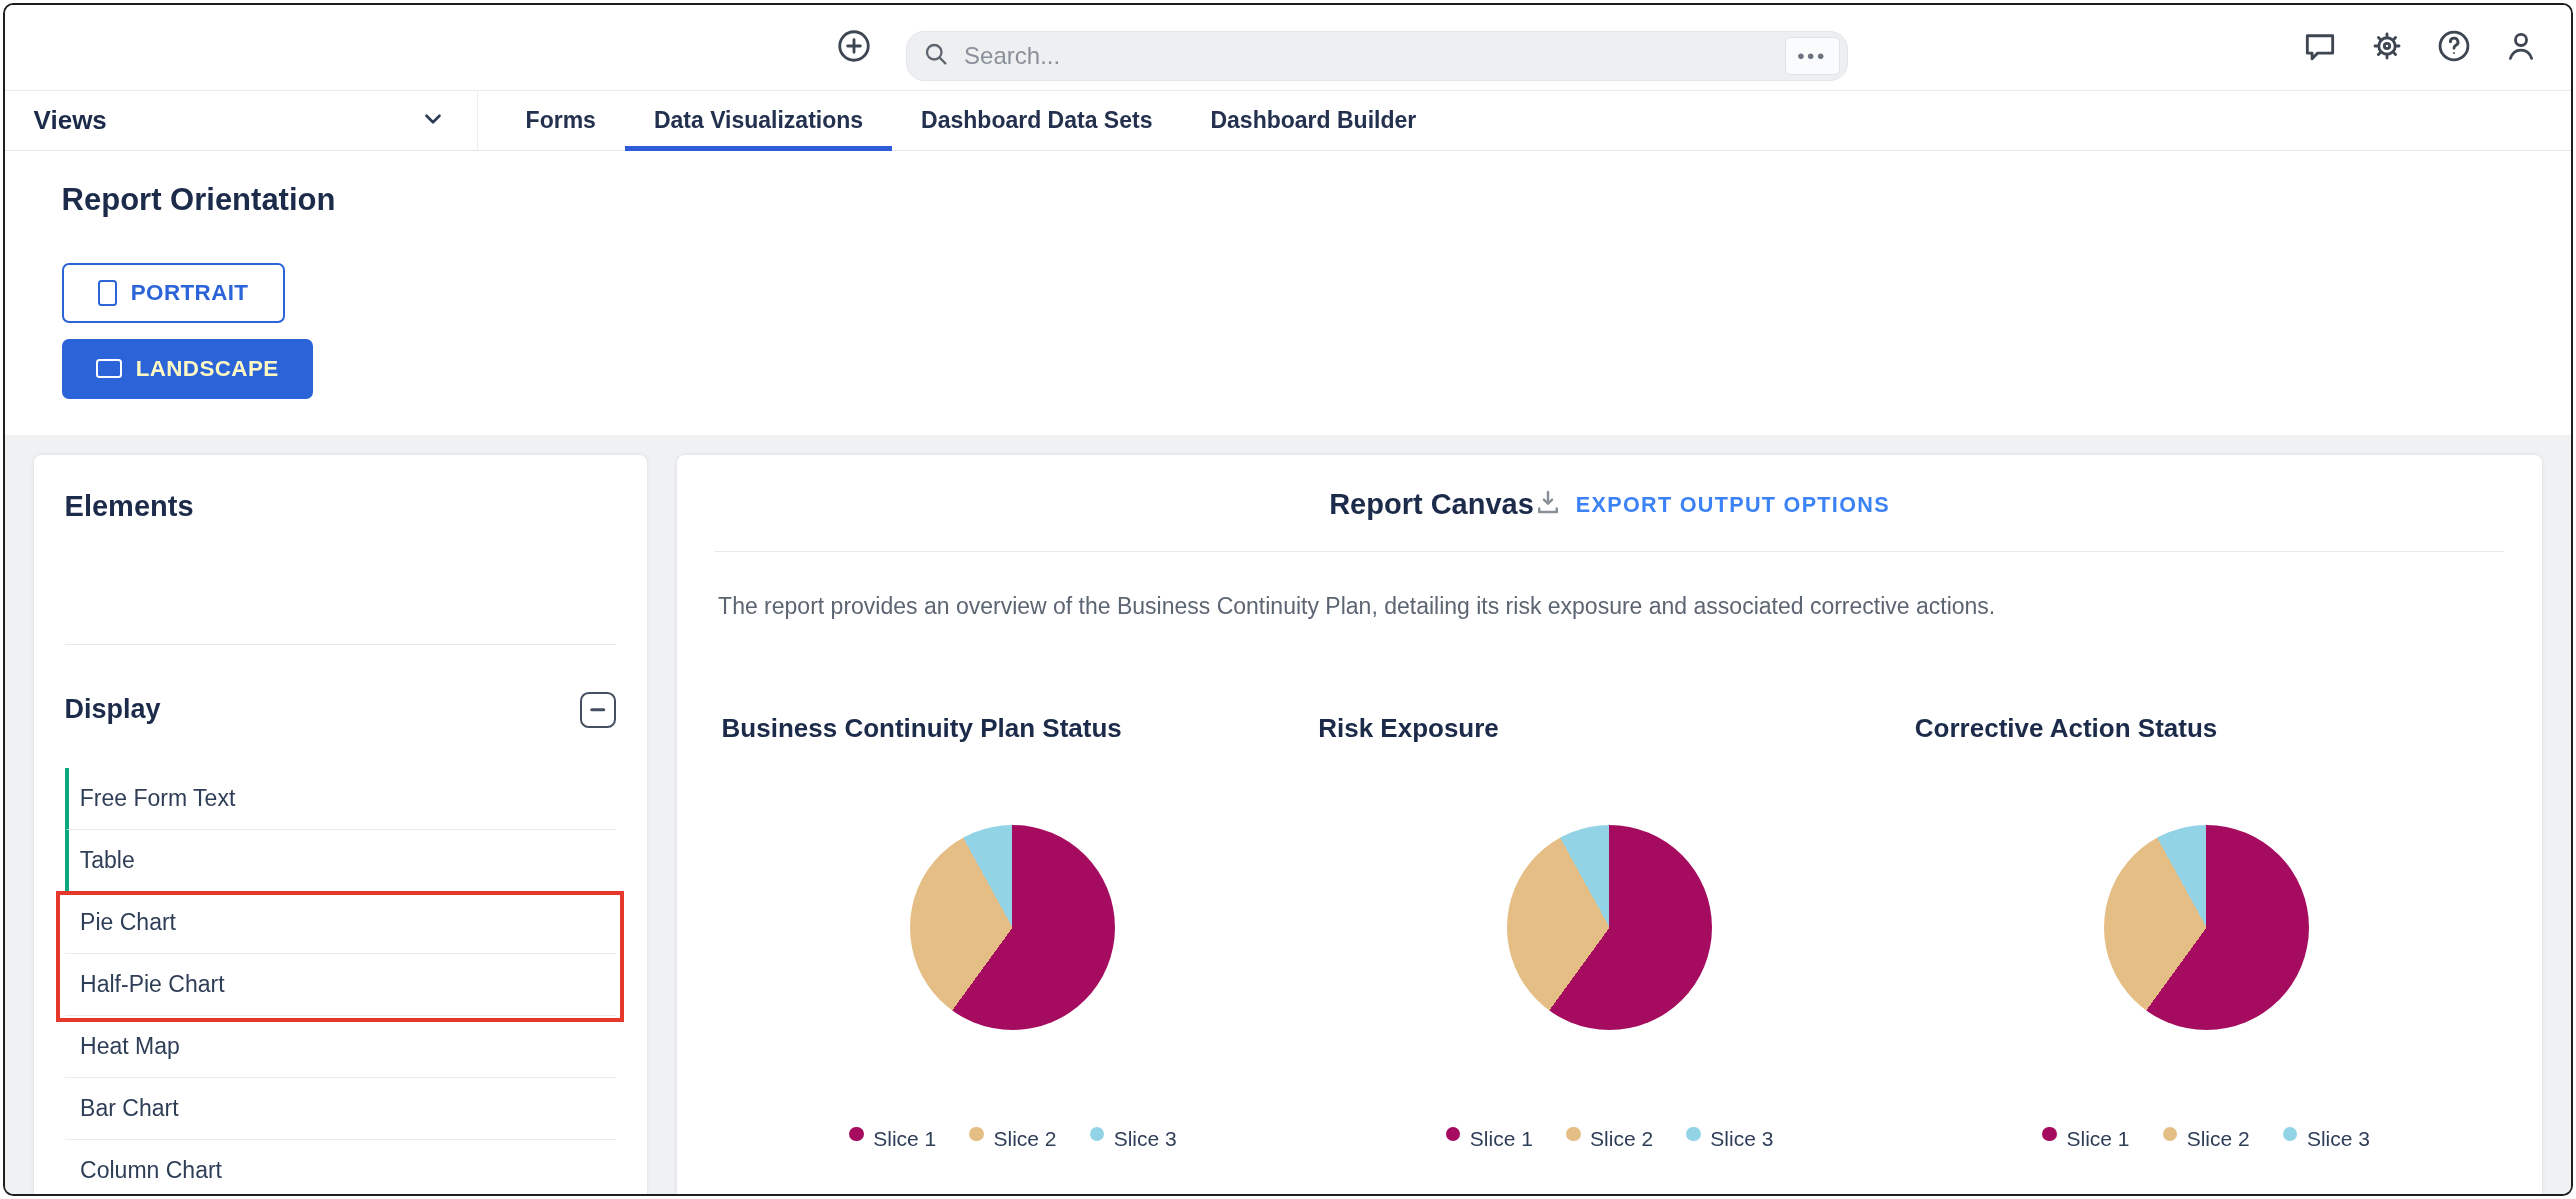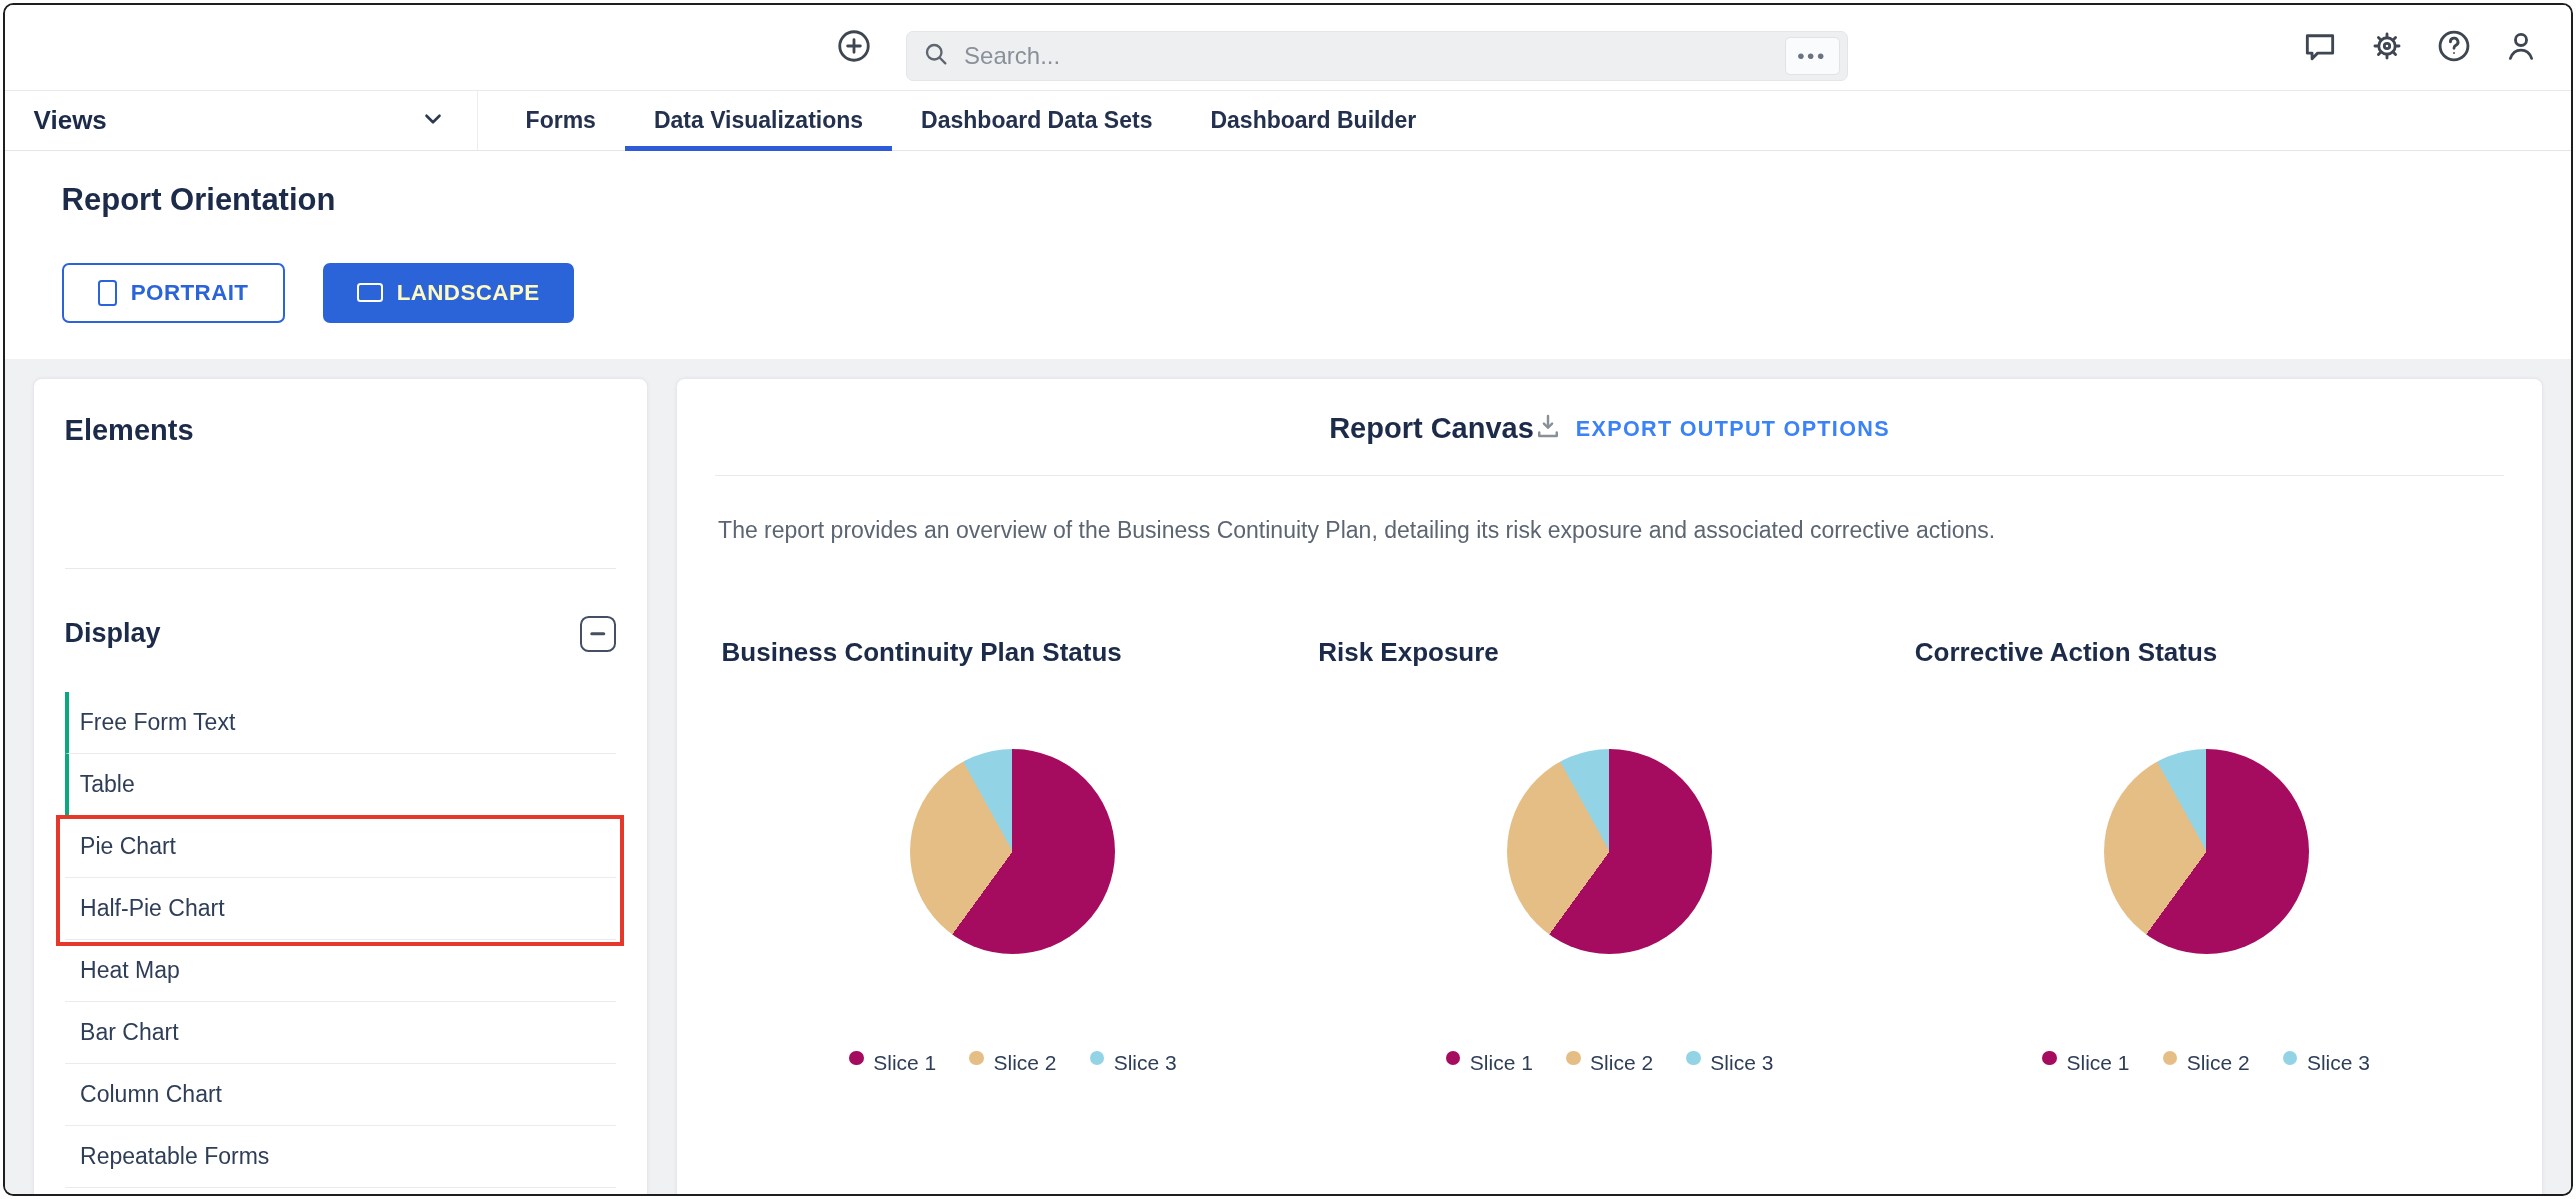--- a/index.html
+++ b/index.html
@@ -9,21 +9,21 @@
     border: 2.6px solid #1d1e20; border-radius: 10.4px;
     overflow: hidden; background: #ffffff;
   }
 
   
   .topbar { position: relative; height: 86px; background: #fff; border-bottom: 0.9px solid #e8eaec; }
   .search-group { position: absolute; left: 830px; top: 0; height: 86px; display: flex; align-items: center; gap: 33px; }
   .icon-btn { background: none; border: none; cursor: pointer; display: flex; align-items: center; justify-content: center; padding: 0; }
   .searchbar {
     width: 942px; height: 50px; background: #edeff1; border: 0.9px solid #e3e5e8;
-    border-radius: 7px; display: flex; align-items: center; padding: 0 7px 0 15.5px; margin-top: 16px;
+    border-radius: 18px; display: flex; align-items: center; padding: 0 7px 0 15.5px; margin-top: 16px;
   }
   .searchbar input {
     flex: 1; border: none; background: transparent; outline: none;
     font-size: 24px; color: #3c4450; margin-left: 14px; font-family: "Liberation Sans", sans-serif;
   }
   .searchbar input::placeholder { color: #8a909a; }
   .more-chip {
     min-width: 55px; height: 38px; background: #fafbfc; border: 0.9px solid #e0e2e5; border-radius: 5.2px;
     display: flex; align-items: center; justify-content: center;
     font-size: 21px; letter-spacing: 2.6px; color: #6b7280; cursor: pointer;
@@ -40,21 +40,21 @@
   .tabs { display: flex; margin-left: 19px; }
   .tab {
     position: relative; display: flex; align-items: center; padding: 0 29px;
     font-size: 23px; font-weight: 700; color: #23314f; cursor: pointer;
   }
   .tab.active .underline { position: absolute; left: 0; right: 0; bottom: -1.7px; height: 5.2px; background: #2e5bd7; }
 
   
   .orientation { background: #fff; padding: 31px 0 36px 57px; }
   .orientation h1 { font-size: 31px; font-weight: 700; color: #1c2b4a; }
-  .orient-buttons { display: flex; gap: 38px; margin-top: 45px; }
+  .orient-buttons { display: flex; gap: 16px; margin-top: 45px; flex-direction: column; }
   .btn { display: flex; align-items: center; justify-content: center; gap: 14px; height: 60px; border-radius: 7px; font-size: 22.4px; font-weight: 700; letter-spacing: 0.4px; cursor: pointer; font-family: "Liberation Sans", sans-serif; }
   .btn-portrait { width: 223px; background: #fff; border: 2.6px solid #2b63d9; color: #2b63d9; }
   .btn-landscape { width: 251px; background: #2b63d9; border: 2.6px solid #2b63d9; color: #fef9c3; }
   .glyph-portrait { width: 19px; height: 26px; border: 2.6px solid #2b63d9; border-radius: 3.5px; }
   .glyph-landscape { width: 26px; height: 19px; border: 2.6px solid #ffffff; border-radius: 3.5px; }
 
   
   .main { background: #eff1f3; height: 854px; display: flex; gap: 28px; padding: 19px 28px 0; }
   .card { background: #fff; border: 0.9px solid #e5e7ea; border-radius: 8.6px; box-shadow: 0 0.9px 4.3px rgba(20,30,50,0.05); overflow: hidden; }
 

